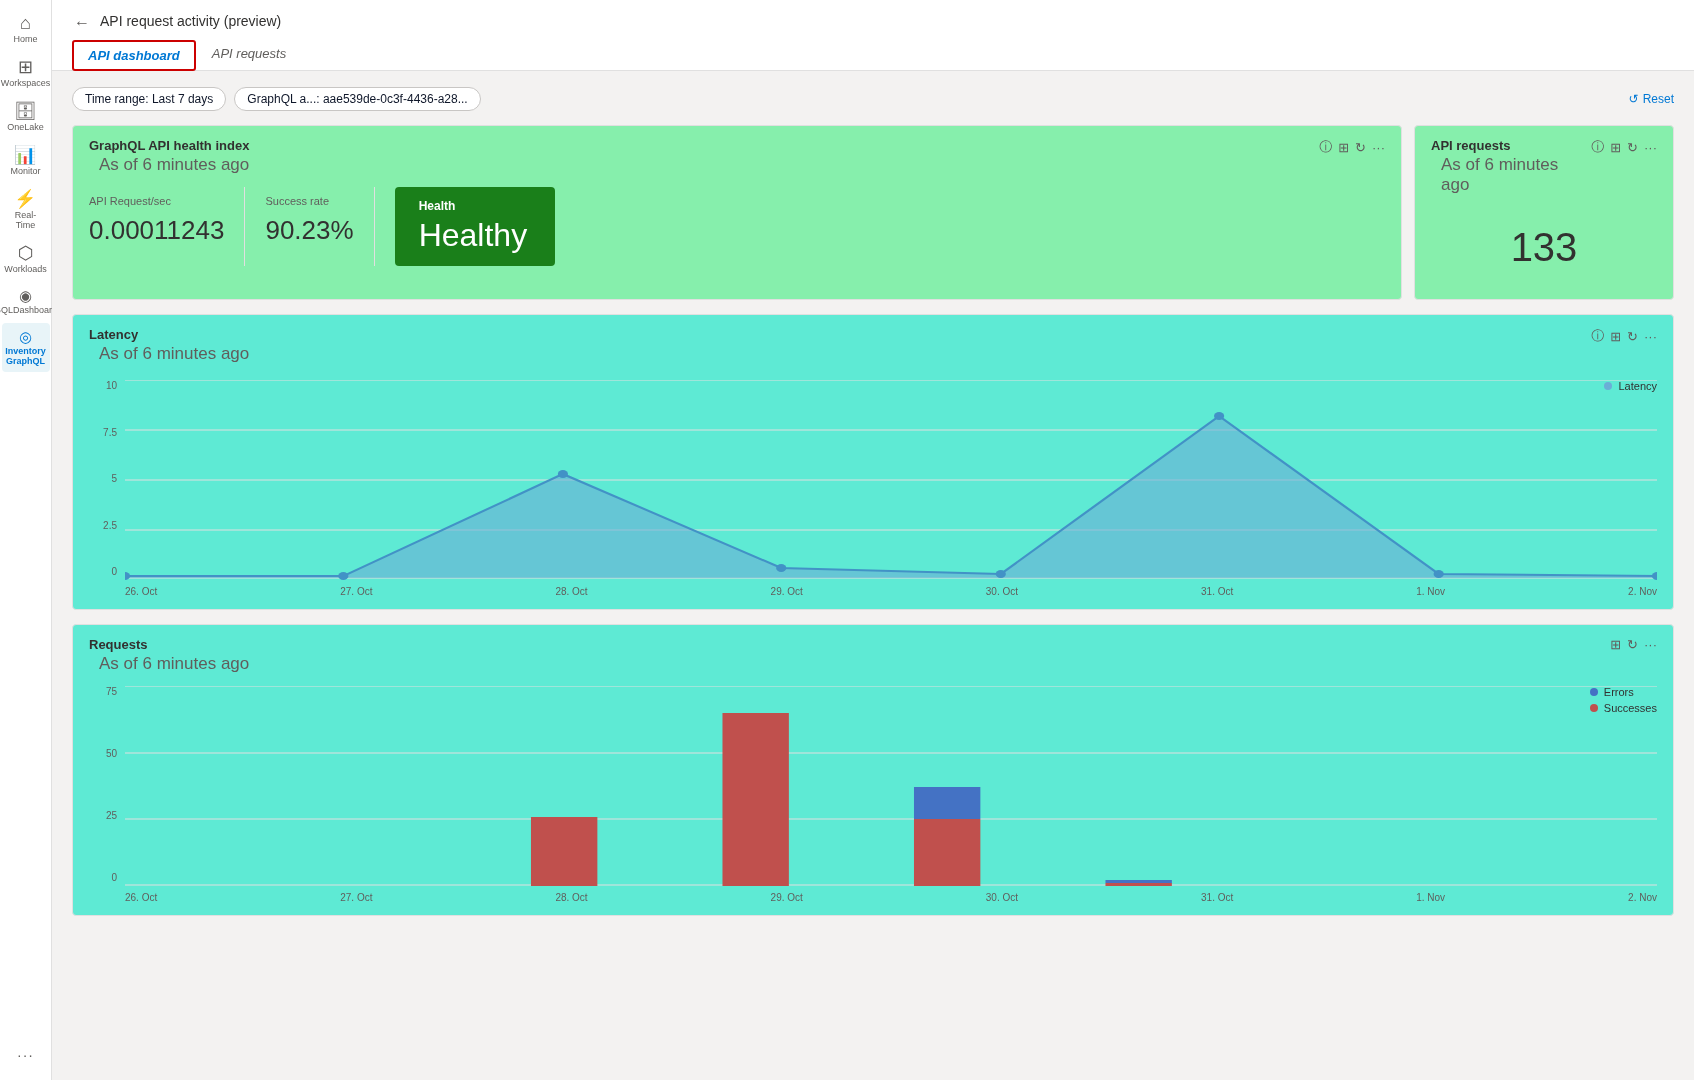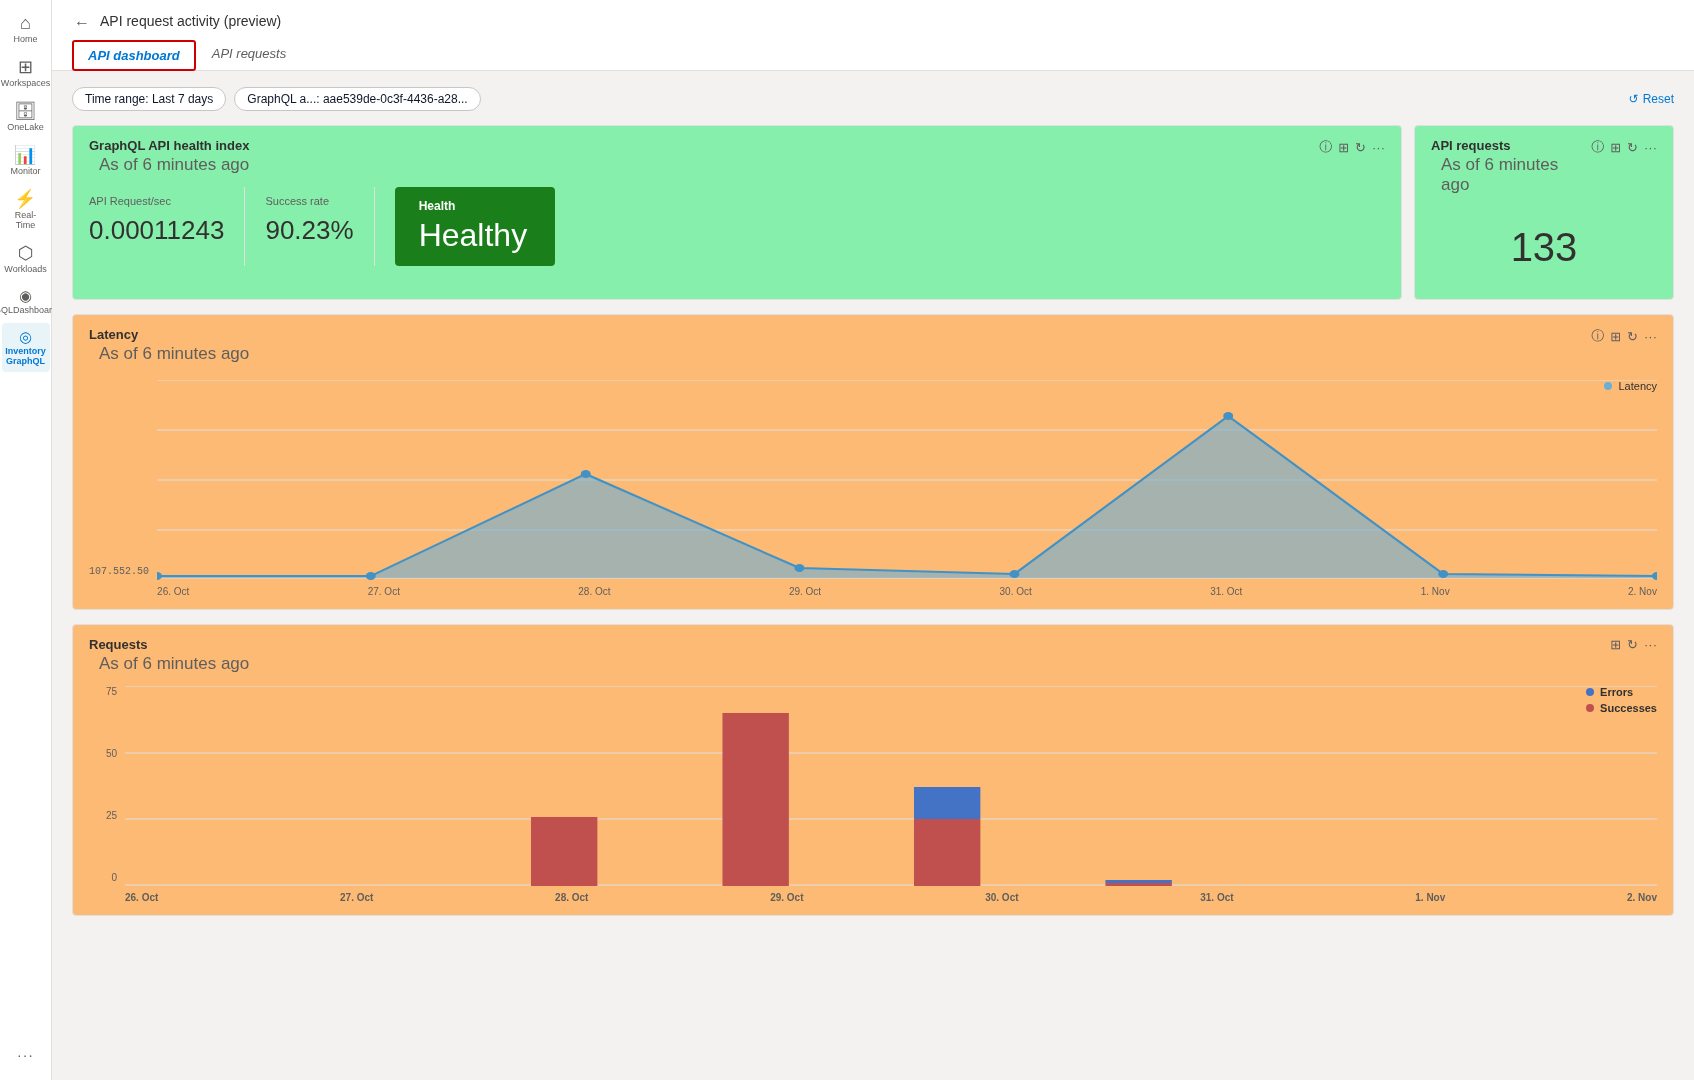--- a/index.html
+++ b/index.html
@@ -215,21 +215,21 @@
       font-weight: 300;
       color: #323130;
       display: flex;
       align-items: center;
       justify-content: center;
       height: 80px;
     }
 
     
     .chart-card {
-      background: #fdba74;
+      background: #5eead4;
       border: 1px solid #e0e0e0;
       border-radius: 4px;
       padding: 12px 16px;
       margin-bottom: 14px;
     }
   </style>
 </head>
 <body>
 
 <div class="sidebar">
@@ -358,21 +358,21 @@
         </div>
         <div class="card-actions">
           <span>ⓘ</span>
           <span>⊞</span>
           <span>↻</span>
           <span>···</span>
         </div>
       </div>
       <div style="display:flex; gap:8px; margin-top:4px;">
 
-        <div style="display:flex; flex-direction:row; justify-content:space-between; align-items:flex-end; font-size:10px; color:#605e5c; padding-bottom:20px; min-width:28px;font-family:Liberation Mono, monospace;">
+        <div style="display:flex; flex-direction:column; justify-content:space-between; align-items:flex-end; font-size:10px; color:#605e5c; padding-bottom:20px; min-width:28px;">
           <span>10</span>
           <span>7.5</span>
           <span>5</span>
           <span>2.5</span>
           <span>0</span>
         </div>
         <div style="flex:1; position:relative;">
           
           <div style="position:absolute; top:0; right:0; display:flex; align-items:center; gap:6px; font-size:11px; color:#323130; z-index:2;">
             <span style="width:8px;height:8px;border-radius:50%;background:#6baed6;display:inline-block;"></span>
@@ -428,21 +428,21 @@
         </div>
       </div>
       <div style="display:flex; gap:8px; ">
 
         <div style="display:flex; flex-direction:column; justify-content:space-between; align-items:flex-end; font-size:10px; color:#605e5c; padding-bottom:20px; min-width:28px;">
           <span>75</span>
           <span>50</span>
           <span>25</span>
           <span>0</span>
         </div>
-        <div style="flex:1; position:relative;font-weight:bold;">
+        <div style="flex:1; position:relative;">
           
           <div style="position:absolute; top:0; right:0; display:flex; flex-direction:column; gap:4px; font-size:11px; color:#323130; z-index:2;">
             <div style="display:flex; align-items:center; gap:6px;">
               <span style="width:8px;height:8px;border-radius:50%;background:#4472c4;display:inline-block;"></span>
               <span>Errors</span>
             </div>
             <div style="display:flex; align-items:center; gap:6px;">
               <span style="width:8px;height:8px;border-radius:50%;background:#c0504d;display:inline-block;"></span>
               <span>Successes</span>
             </div>

